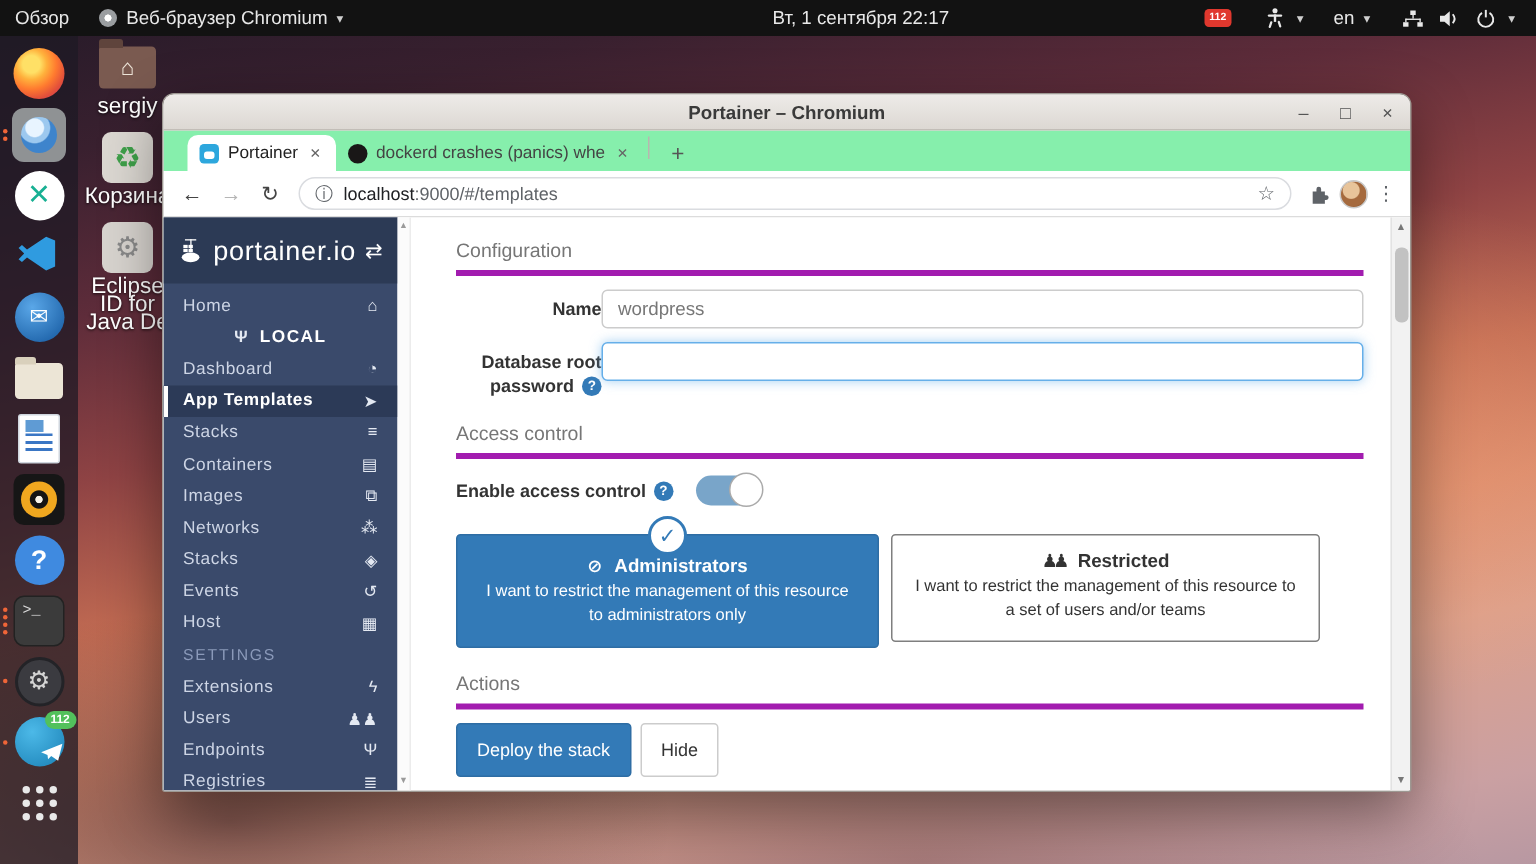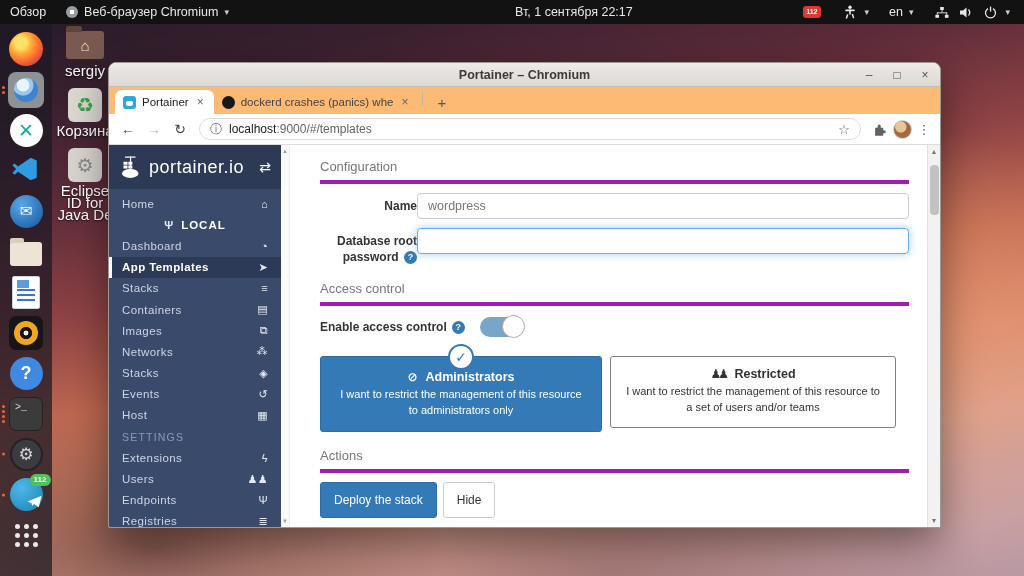--- a/index.html
+++ b/index.html
@@ -84,21 +84,21 @@
   
   .bwindow { position:absolute; left:108px; top:62px; width:833px; height:466px; z-index:30;
     border-radius:8px 8px 2px 2px; box-shadow:0 14px 40px rgba(0,0,0,.45); background:#fff; overflow:hidden;
     border:1px solid #9d9892; display:flex; flex-direction:column; }
   .titlebar { height:24px; background:linear-gradient(#eeebe8,#dcd8d3); border-bottom:1px solid #c2bdb7;
     display:flex; align-items:center; position:relative; flex:0 0 auto; }
   .tb-title { position:absolute; left:0; right:0; text-align:center; font-size:12.5px; font-weight:bold; color:#3a3a3a; }
   .win-controls { position:absolute; right:8px; display:flex; gap:14px; color:#555; font-size:12px; }
   .win-controls span { cursor:pointer; width:14px; text-align:center; }
 
-  .tabstrip { height:27px; background:#fdba74; display:flex; align-items:flex-end; padding-left:6px; flex:0 0 auto;text-align:center; }
+  .tabstrip { height:27px; background:#86efac; display:flex; align-items:flex-end; padding-left:16px; flex:0 0 auto;text-align:center; }
   .tab { height:24px; display:flex; align-items:center; gap:6px; padding:0 8px; font-size:11.5px; color:#444;
     border-radius:7px 7px 0 0; cursor:pointer; }
   .tab.active { background:#fff; color:#222; }
   .tab .fav { width:13px; height:13px; border-radius:3px; flex:0 0 auto; }
   .fav-portainer .fav { background:#2da7dd; position:relative; }
   .fav-portainer .fav::after { content:""; position:absolute; left:3px; top:5px; width:7px; height:5px; background:#fff; border-radius:2px; }
   .fav-github .fav { background:#191717; border-radius:50%; }
   .tab-label { max-width:168px; overflow:hidden; white-space:nowrap; }
   .tab .tclose { font-size:12px; color:#666; padding:0 2px; }
   .tab-sep { width:1px; height:15px; background:#b9b5b0; margin:0 4px 4px 4px; align-self:center; }
@@ -115,21 +115,21 @@
   .url-rest { color:#5f6368; }
   .omni-star { margin-left:auto; color:#5f6368; font-size:13px; }
   .ext-ic { width:20px; display:flex; justify-content:center; }
   .avatar { width:19px; height:19px; border-radius:50%;
     background:radial-gradient(circle at 40% 35%, #e8c49a 0 35%, #a56a3e 40% 70%, #5c3a22 100%); border:1px solid #c9c9c9; }
   .kebab { width:16px; text-align:center; color:#5f6368; font-size:13px; }
 
   
   .bcontent { flex:1; display:flex; min-height:0; background:#fff; }
 
-  .p-sidebar { width:172px; background:#3a4a6b; color:#cdd5e5; display:flex; flex-direction:column; flex:0 0 auto; }
+  .p-sidebar { width:156px; background:#3a4a6b; color:#cdd5e5; display:flex; flex-direction:column; flex:0 0 auto; }
   .p-logo { height:44px; background:#2c3a55; display:flex; align-items:center; padding:0 10px; gap:6px; flex:0 0 auto; }
   .p-logo-text { color:#fff; font-size:18px; font-weight:300; letter-spacing:.5px; }
   .p-logo-toggle { margin-left:auto; color:#fff; font-size:14px; cursor:pointer; }
   .s-item { height:21.2px; display:flex; align-items:center; justify-content:space-between; padding:0 13px;
     font-size:11.5px; letter-spacing:.4px; cursor:pointer; }
   .s-item .s-icon { font-size:11px; color:#e4e9f2; }
   .s-item.active { background:#2c3a57; color:#fff; font-weight:bold; box-shadow:inset 3px 0 0 #fff; }
   .s-item.section-local { flex-direction:row-reverse; justify-content:center; gap:7px; color:#fff; font-weight:bold; letter-spacing:1px; }
   .s-item.section-settings { color:#8b9aba; font-size:10.5px; letter-spacing:1.2px; cursor:default; }
   .s-item.item-home { margin-top:4px; }

